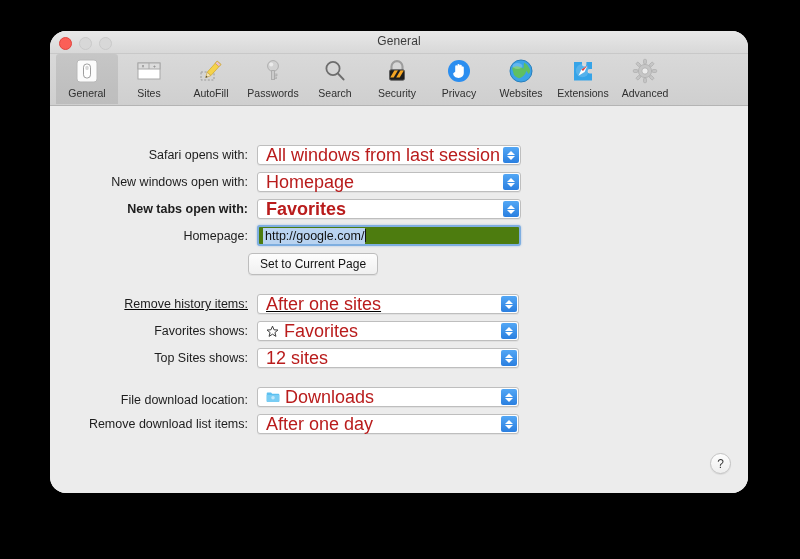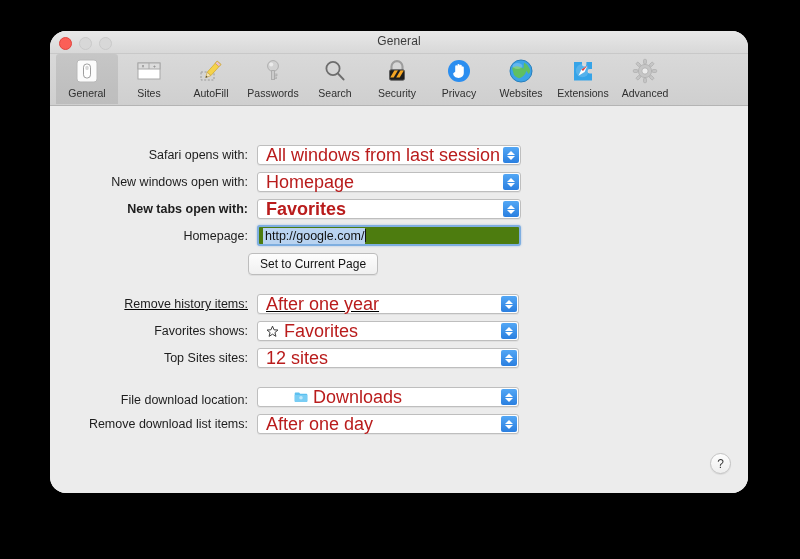--- a/index.html
+++ b/index.html
@@ -423,21 +423,21 @@
         </div>
       </div>
 
       <div class="row" style="left:198px; top:147px;">
         <div class="pushbutton">Set to Current Page</div>
       </div>
 
       <div class="row" style="left:32px; top:188px;text-decoration:underline;">
         <div class="rowlabel">Remove history items:</div>
         <div class="popup" style="width:262px;">
-          <span class="ptext">After one year</span>
+          <span class="ptext">After one sites</span>
           <span class="stepper">
             <i class="chev up"></i>
             <i class="chev down"></i>
           </span>
         </div>
       </div>
 
       <div class="row" style="left:32px; top:215px;">
         <div class="rowlabel">Favorites shows:</div>
         <div class="popup" style="width:262px;">
@@ -448,33 +448,33 @@
             <span>Favorites</span>
           </span>
           <span class="stepper">
             <i class="chev up"></i>
             <i class="chev down"></i>
           </span>
         </div>
       </div>
 
       <div class="row" style="left:32px; top:242px;">
-        <div class="rowlabel">Top Sites sites:</div>
+        <div class="rowlabel">Top Sites shows:</div>
         <div class="popup" style="width:262px;">
           <span class="ptext">12 sites</span>
           <span class="stepper">
             <i class="chev up"></i>
             <i class="chev down"></i>
           </span>
         </div>
       </div>
 
       <div class="row" style="left:32px; top:281px;align-items:flex-end;">
         <div class="rowlabel">File download location:</div>
-        <div class="popup" style="width:262px;padding-left:28px;">
+        <div class="popup" style="width:262px;">
           <span class="ptext">
             <svg width="14" height="12" viewBox="0 0 16 13">
               <path d="M0.8 2.4 a1 1 0 0 1 1 -1 h4 l1.3 1.4 h7.1 a1 1 0 0 1 1 1 v7.3 a1 1 0 0 1 -1 1 h-12.4 a1 1 0 0 1 -1 -1 z" fill="#5cc0f0"></path>
               <path d="M0.8 4.2 h14.4 v6.9 a1 1 0 0 1 -1 1 h-12.4 a1 1 0 0 1 -1 -1 z" fill="#79cdf4"></path>
               <circle cx="8" cy="7.4" r="2" fill="#ffffff" opacity="0.55"></circle>
             </svg>
             <span>Downloads</span>
           </span>
           <span class="stepper">
             <i class="chev up"></i>

